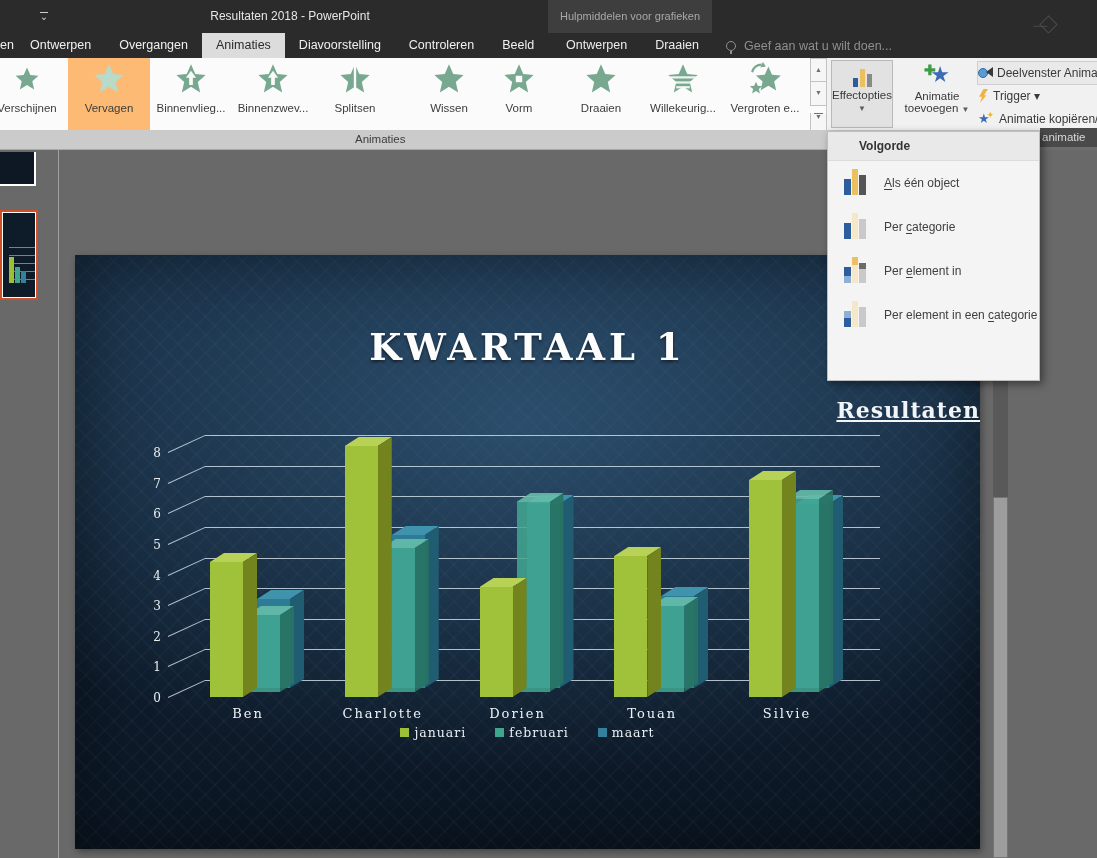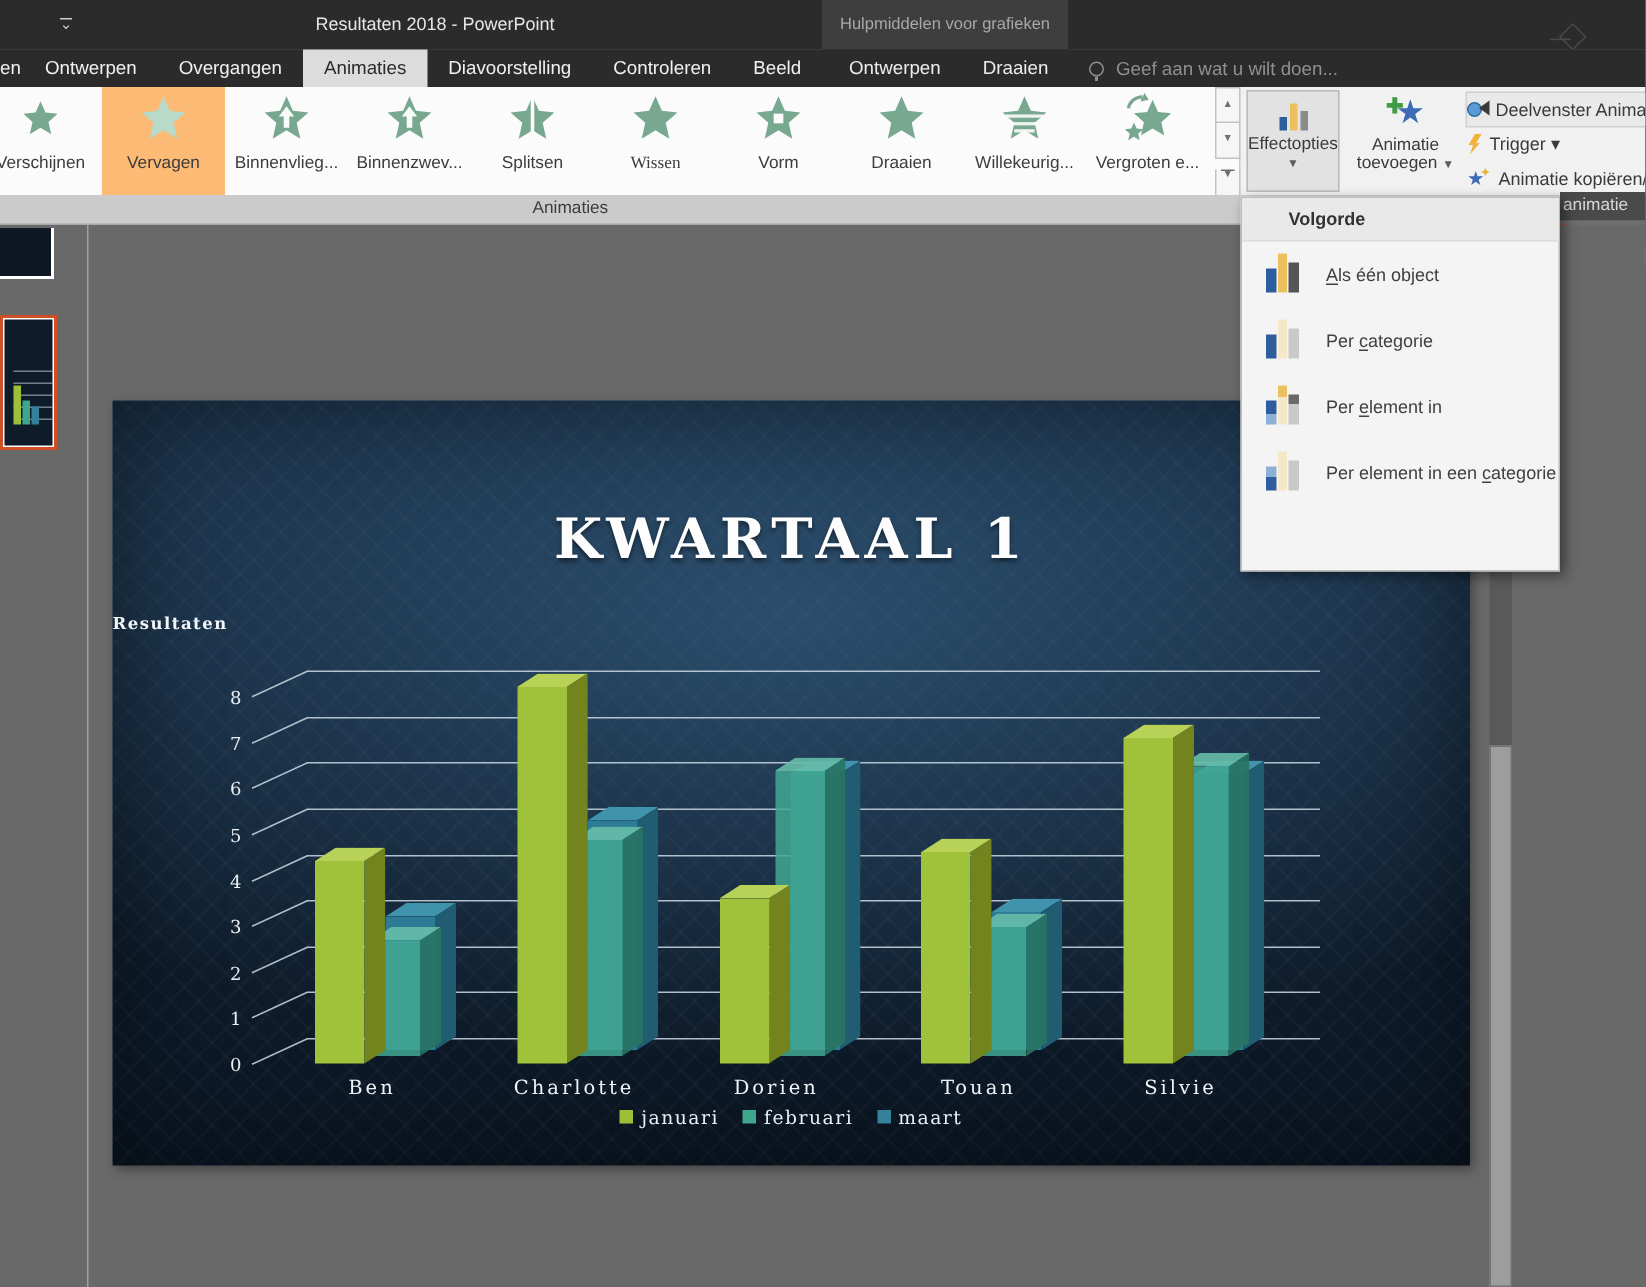--- a/index.html
+++ b/index.html
@@ -74,39 +74,39 @@
   .workarea { position:absolute; left:0; top:150px; width:1097px; height:708px; background:#696969; }
   .thumb-sep { position:absolute; left:58px; top:150px; width:1px; height:708px; background:#9f9f9f; }
   .thumb { position:absolute; background:#0d1824; }
   #thumb-1 { left:0; top:152px; width:36px; height:34px; border-right:2px solid #fff; border-bottom:2px solid #fff; }
   #thumb-2 { left:0; top:210px; width:38px; height:90px; border:2px solid #cf4f26; background:#cf4f26; }
   #thumb-2 .inner { position:absolute; inset:0; border:1px solid #fff; background:#0e1b29; overflow:hidden; }
   #thumb-2 .gl { position:absolute; left:6px; height:1px; background:rgba(200,215,225,.55); width:28px; }
   #thumb-2 .b { position:absolute; bottom:14px; width:5px; }
 
   
-  .slide { position:absolute; left:75px; top:267px; width:905px; height:510px;
+  .slide { position:absolute; left:75px; top:255px; width:905px; height:594px;
     background:
       radial-gradient(ellipse 120% 95% at 50% 28%, rgba(64,112,152,.55), rgba(10,20,32,0) 62%),
       repeating-linear-gradient(45deg, rgba(255,255,255,.025) 0 2px, rgba(0,0,0,0) 2px 13px),
       repeating-linear-gradient(-45deg, rgba(255,255,255,.025) 0 2px, rgba(0,0,0,0) 2px 13px),
       linear-gradient(#15293e, #0b1623);
     box-shadow:2px 3px 7px rgba(0,0,0,.35), inset 0 0 70px rgba(0,0,0,.45); }
   .slide-title { position:absolute; left:0; top:70px; width:100%; text-align:center;
     font-family:"DejaVu Serif", serif; font-weight:bold; font-size:37px; letter-spacing:4px; color:#fdfdfd;
     text-shadow:0 2px 3px rgba(0,0,0,.5); }
-  .slide-sub { position:absolute; left:0; top:142px; width:100%; text-align:left;
-    font-family:"DejaVu Serif", serif; font-weight:bold; font-size:11px; letter-spacing:1px; color:#f2f5f7; }
+  .slide-sub { position:absolute; left:0; top:142px; width:100%; text-align:right;
+    font-family:"DejaVu Serif", serif; font-weight:bold; font-size:22px; letter-spacing:1px; color:#f2f5f7;text-decoration:underline; }
   .chart { position:absolute; inset:0; }
   .gridline { position:absolute; height:1px; background:rgba(205,219,229,.85); }
   .diag { position:absolute; height:1px; width:41px; background:rgba(205,219,229,.85); transform-origin:left center; transform:rotate(-24.7deg); }
   .ytick { position:absolute; width:26px; text-align:right; font-family:"DejaVu Serif", serif; font-size:12px; color:#e8eef2; }
   .catlbl { position:absolute; width:140px; text-align:center; font-family:"DejaVu Serif", serif; font-size:13px; letter-spacing:2px; color:#eef3f6; }
   .face { position:absolute; }
-  .legend { position:absolute; left:0; top:470px; width:100%; display:flex; justify-content:center; gap:16px; }
+  .legend { position:absolute; left:0; top:470px; width:100%; display:flex; justify-content:center; gap:29px; }
   .leg-item { display:flex; align-items:center; gap:5px; font-family:"DejaVu Serif", serif; font-size:12.5px; letter-spacing:1px; color:#e8eef2; }
   .leg-sq { width:9px; height:9px; display:inline-block; }
 
   
   .vtrack { position:absolute; left:993px; top:381px; width:15px; height:477px; background:#595959; }
   .vthumb { position:absolute; left:993px; top:497px; width:15px; height:361px; background:#9d9d9d; border:1px solid #747474; }
 
   
   .dropdown { position:absolute; left:827px; top:131px; width:213px; height:250px; background:#f4f4f4;
     border:1px solid #bdbdbd; box-shadow:3px 3px 8px rgba(0,0,0,.45); z-index:50; }
@@ -179,21 +179,21 @@
             <polygon points="10,5.2 13,9.2 11.1,9.2 11.1,13.6 8.9,13.6 8.9,9.2 7,9.2" fill="#fff" opacity=".95"></polygon>
           </svg><span class="lbl">Binnenvlieg...</span></div>
         <div class="anim-item" style="left: 232px;"><svg width="34" height="34" viewBox="0 0 20 20">
             <polygon points="10,1.3 12.5,7 18.6,7.6 14,11.7 15.4,17.9 10,14.6 4.6,17.9 6,11.7 1.4,7.6 7.5,7" fill="#79a890"></polygon>
             <polygon points="10,5.2 13,9.2 11.1,9.2 11.1,13.6 8.9,13.6 8.9,9.2 7,9.2" fill="#fff" opacity=".95"></polygon>
           </svg><span class="lbl">Binnenzwev...</span></div>
         <div class="anim-item" style="left: 314px;"><svg width="34" height="34" viewBox="0 0 20 20">
             <polygon points="10,1.3 12.5,7 18.6,7.6 14,11.7 15.4,17.9 10,14.6 4.6,17.9 6,11.7 1.4,7.6 7.5,7" fill="#79a890"></polygon>
             <rect x="9.3" y="0.8" width="1.4" height="18.4" fill="#fbfbfb"></rect>
           </svg><span class="lbl">Splitsen</span></div>
-        <div class="anim-item" style="left: 396px; font-family: Liberation Serif, serif;"><svg width="34" height="34" viewBox="0 0 20 20">
+        <div class="anim-item" style="left: 408px;"><svg width="34" height="34" viewBox="0 0 20 20">
             <polygon points="10,1.3 12.5,7 18.6,7.6 14,11.7 15.4,17.9 10,14.6 4.6,17.9 6,11.7 1.4,7.6 7.5,7" fill="#79a890"></polygon>
           </svg><span class="lbl">Wissen</span></div>
         <div class="anim-item" style="left: 478px;"><svg width="34" height="34" viewBox="0 0 20 20">
             <polygon points="10,1.3 12.5,7 18.6,7.6 14,11.7 15.4,17.9 10,14.6 4.6,17.9 6,11.7 1.4,7.6 7.5,7" fill="#79a890"></polygon>
             <rect x="8.1" y="8.1" width="3.8" height="3.8" fill="#fbfbfb"></rect>
           </svg><span class="lbl">Vorm</span></div>
         <div class="anim-item" style="left: 560px;"><svg width="34" height="34" viewBox="0 0 20 20">
             <polygon points="10,1.3 12.5,7 18.6,7.6 14,11.7 15.4,17.9 10,14.6 4.6,17.9 6,11.7 1.4,7.6 7.5,7" fill="#79a890"></polygon>
           </svg><span class="lbl">Draaien</span></div>
         <div class="anim-item" style="left: 642px;"><svg width="34" height="34" viewBox="0 0 20 20">

